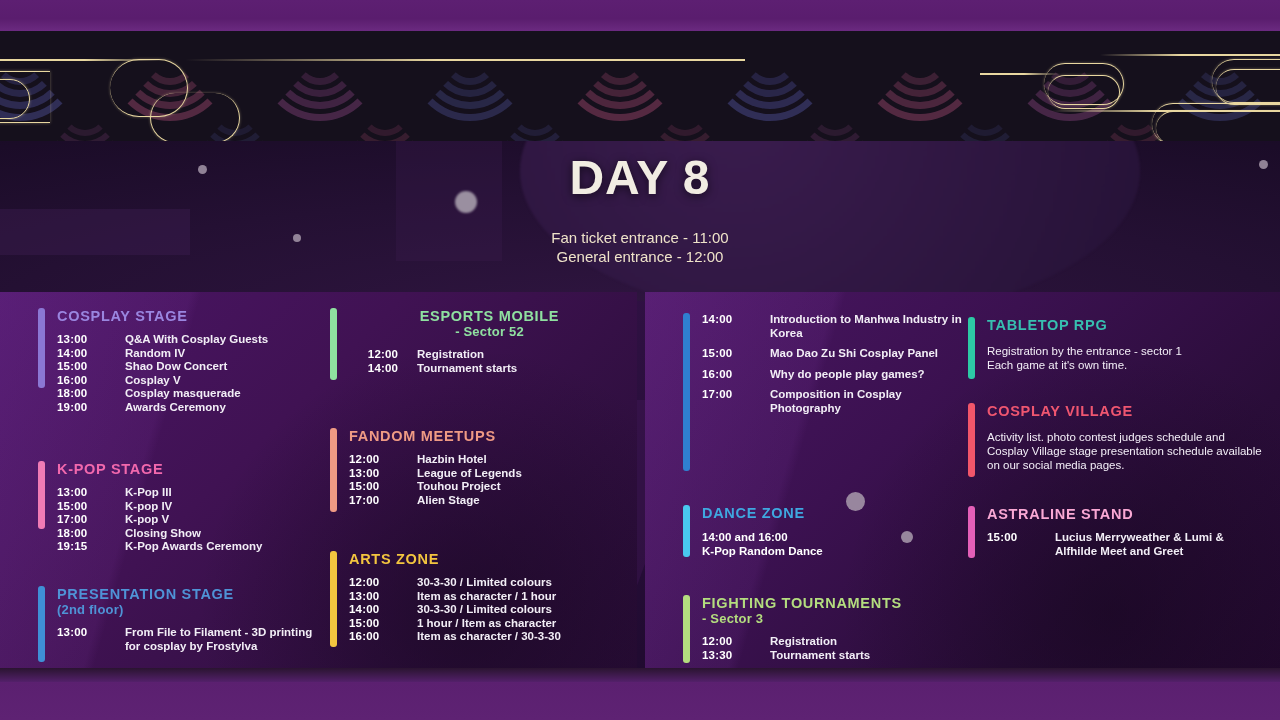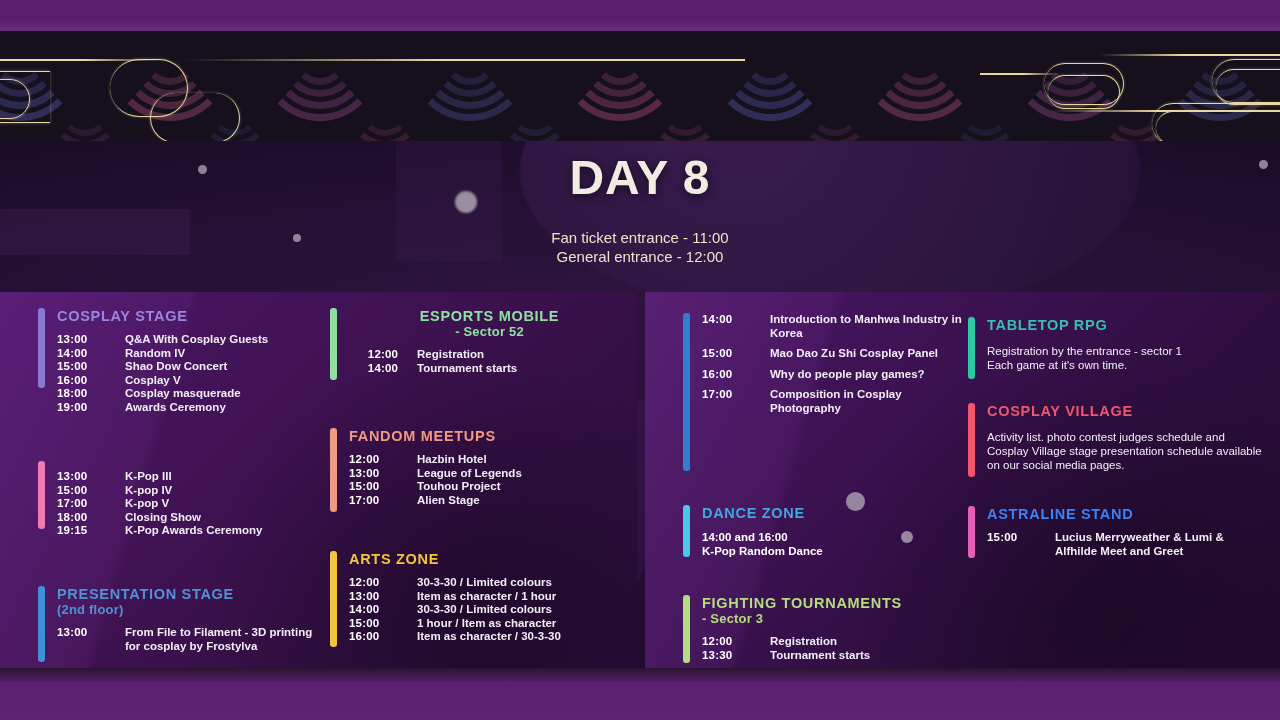--- a/index.html
+++ b/index.html
@@ -301,20 +301,21 @@
           <div class="row">
             <div class="t">19:00</div>
             <div class="d">Awards Ceremony</div>
           </div>
         </div>
       </div>
     </div>
     <div class="block" style="left: 38px; top: 461px; width: 290px; z-index: 7;">
       <div class="accent" style="background: rgb(240, 123, 181); height: 68px;"></div>
       <div class="bcontent">
+        <div class="btitle" style="color: rgb(242, 104, 173);">K-POP STAGE</div>
         <div class="rows">
           <div class="row">
             <div class="t">13:00</div>
             <div class="d">K-Pop III</div>
           </div>
           <div class="row">
             <div class="t">15:00</div>
             <div class="d">K-pop IV</div>
           </div>
           <div class="row">
@@ -475,21 +476,21 @@
     <div class="block" style="left: 968px; top: 403px; width: 300px; z-index: 7;">
       <div class="accent" style="background: rgb(242, 86, 106); height: 74px;"></div>
       <div class="bcontent">
         <div class="btitle" style="color: rgb(239, 86, 112);">COSPLAY VILLAGE</div>
         <div class="note" style="white-space: pre-line;">Activity list. photo contest judges schedule and Cosplay Village stage presentation schedule available on our social media pages.</div>
       </div>
     </div>
     <div class="block" style="left: 968px; top: 506px; width: 300px; z-index: 7;">
       <div class="accent" style="background: rgb(228, 95, 184); height: 52px;"></div>
       <div class="bcontent">
-        <div class="btitle" style="color: #3b82f6;">ASTRALINE STAND</div>
+        <div class="btitle" style="color: #f9a8d4;">ASTRALINE STAND</div>
         <div class="rows">
           <div class="row">
             <div class="t">15:00</div>
             <div class="d" style="line-height: 13.5px;">Lucius Merryweather &amp; Lumi &amp; Alfhilde Meet and Greet</div>
           </div>
         </div>
       </div>
     </div>
   </div>
 

